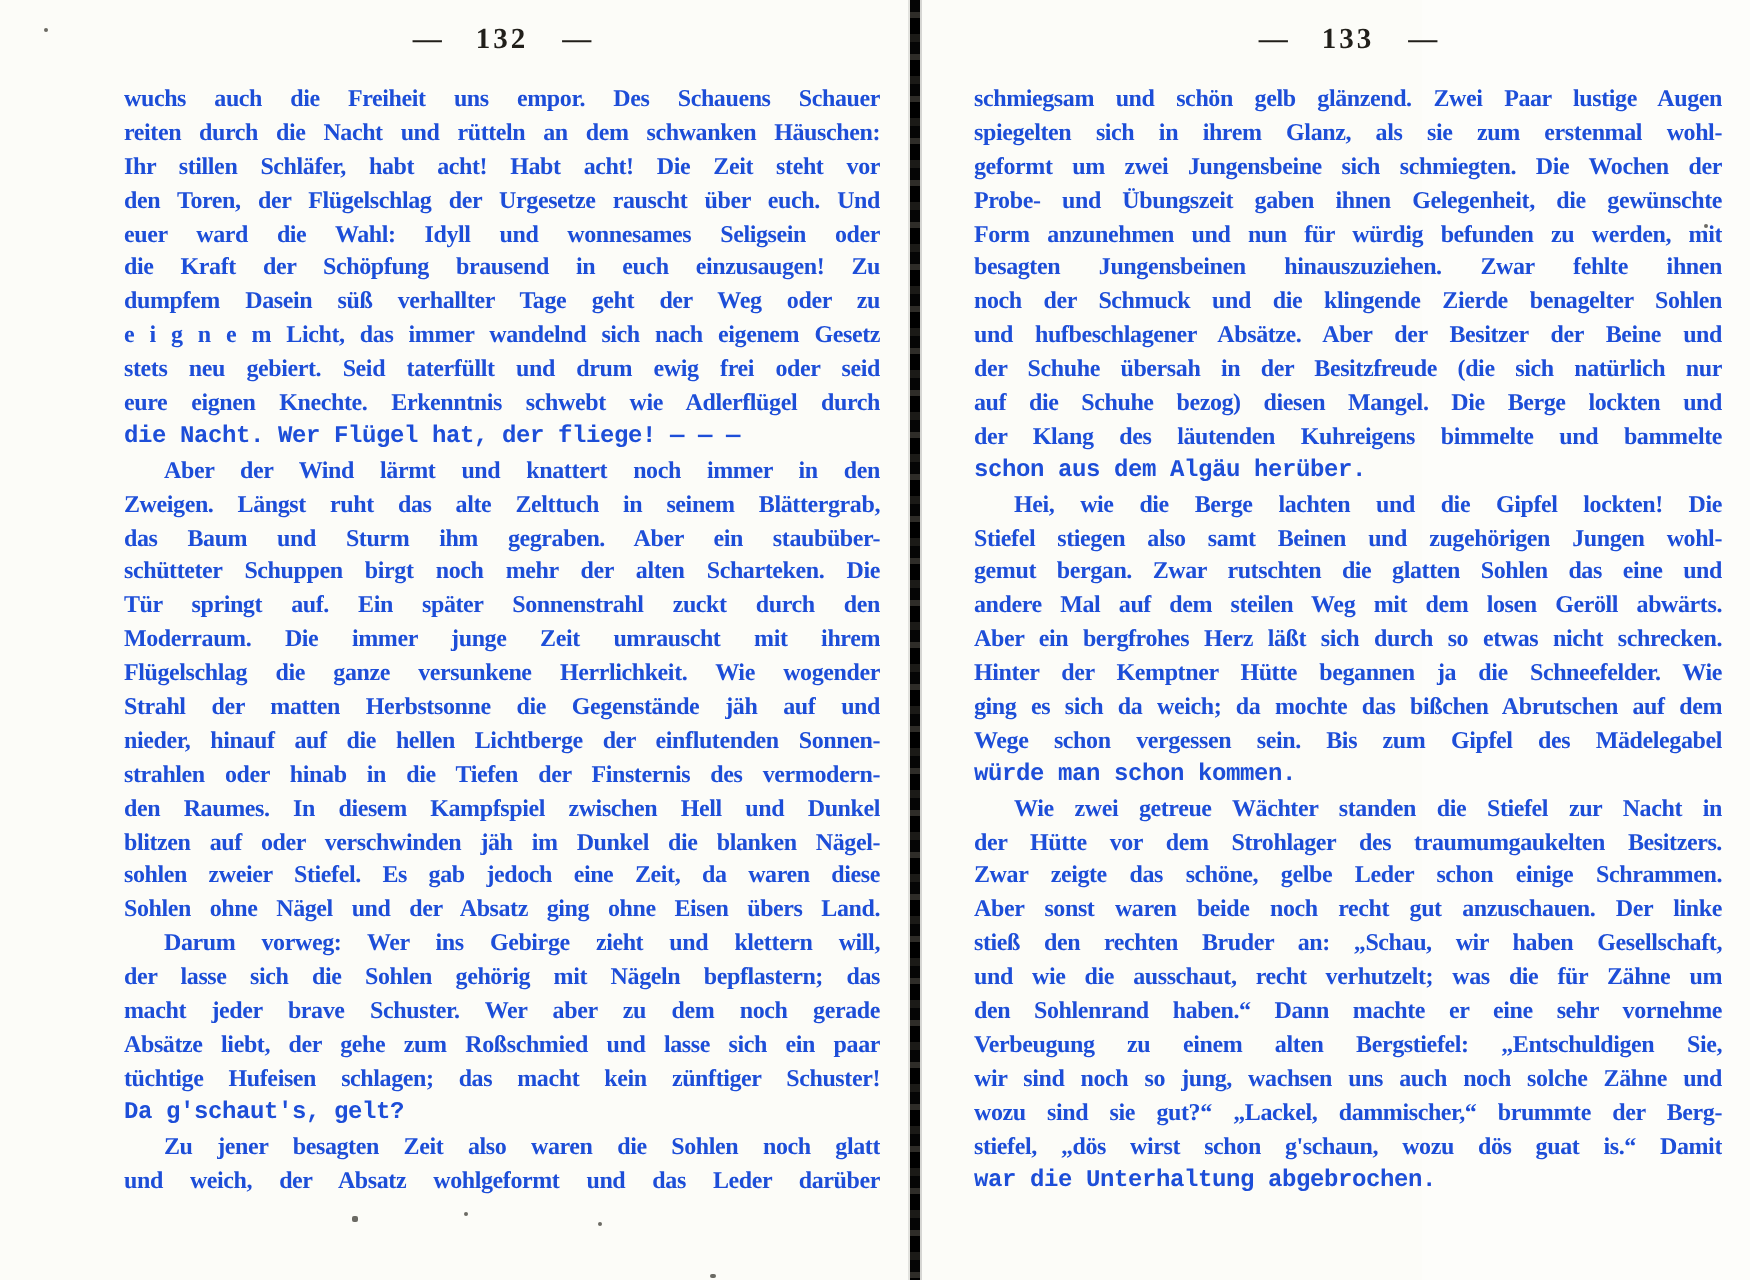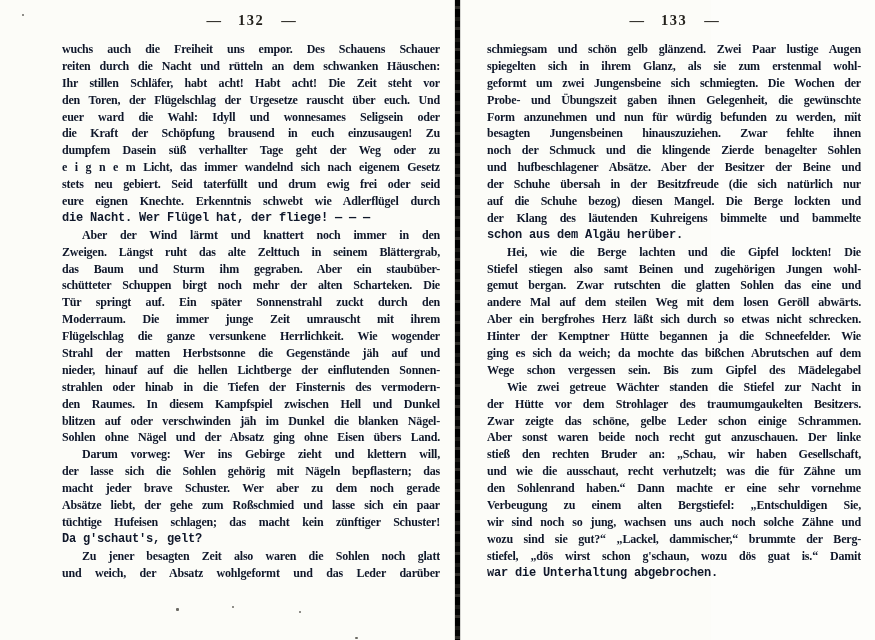--- a/index.html
+++ b/index.html
@@ -39,21 +39,21 @@
     font-weight: bold;
     color: #211f1a;
   }
   .page-header .num { margin: 0 17px; letter-spacing: 1.5px; }
   .page-body {
     margin-top: 12px;
     font-size: 12px;
     font-weight: bold;
     line-height: 16.9px;
     letter-spacing: -0.2px;
-    color: #0f172a;
+    color: #1d4ed8;
   }
   .line {
     height: 16.9px;
     overflow: hidden;
     text-align: justify;
     text-align-last: justify;
   }
   .line.indent { text-indent: 20px; }
   .line.no-just { text-align: left; text-align-last: left; font-family: Liberation Mono, monospace; }
   
@@ -96,20 +96,21 @@
         <div class="line">das Baum und Sturm ihm gegraben.  Aber ein staubüber-</div>
         <div class="line">schütteter Schuppen birgt noch mehr der alten Scharteken.  Die</div>
         <div class="line">Tür springt auf.  Ein später Sonnenstrahl zuckt durch den</div>
         <div class="line">Moderraum.  Die immer junge Zeit umrauscht mit ihrem</div>
         <div class="line">Flügelschlag die ganze versunkene Herrlichkeit.  Wie wogender</div>
         <div class="line">Strahl der matten Herbstsonne die Gegenstände jäh auf und</div>
         <div class="line">nieder, hinauf auf die hellen Lichtberge der einflutenden Sonnen-</div>
         <div class="line">strahlen oder hinab in die Tiefen der Finsternis des vermodern-</div>
         <div class="line">den Raumes.  In diesem Kampfspiel zwischen Hell und Dunkel</div>
         <div class="line">blitzen auf oder verschwinden jäh im Dunkel die blanken Nägel-</div>
+        <div class="line">sohlen zweier Stiefel.  Es gab jedoch eine Zeit, da waren diese</div>
         <div class="line">Sohlen ohne Nägel und der Absatz ging ohne Eisen übers Land.</div>
         <div class="line indent">Darum vorweg: Wer ins Gebirge zieht und klettern will,</div>
         <div class="line">der lasse sich die Sohlen gehörig mit Nägeln bepflastern; das</div>
         <div class="line">macht jeder brave Schuster.  Wer aber zu dem noch gerade</div>
         <div class="line">Absätze liebt, der gehe zum Roßschmied und lasse sich ein paar</div>
         <div class="line">tüchtige Hufeisen schlagen; das macht kein zünftiger Schuster!</div>
         <div class="line no-just">Da g'schaut's, gelt?</div>
         <div class="line indent">Zu jener besagten Zeit also waren die Sohlen noch glatt</div>
         <div class="line">und weich, der Absatz wohlgeformt und das Leder darüber</div>
       </div>
@@ -135,20 +136,21 @@
         <div class="line">der Klang des läutenden Kuhreigens bimmelte und bammelte</div>
         <div class="line no-just">schon aus dem Algäu herüber.</div>
         <div class="line indent">Hei, wie die Berge lachten und die Gipfel lockten!  Die</div>
         <div class="line">Stiefel stiegen also samt Beinen und zugehörigen Jungen wohl-</div>
         <div class="line">gemut bergan.  Zwar rutschten die glatten Sohlen das eine und</div>
         <div class="line">andere Mal auf dem steilen Weg mit dem losen Geröll abwärts.</div>
         <div class="line">Aber ein bergfrohes Herz läßt sich durch so etwas nicht schrecken.</div>
         <div class="line">Hinter der Kemptner Hütte begannen ja die Schneefelder.  Wie</div>
         <div class="line">ging es sich da weich; da mochte das bißchen Abrutschen auf dem</div>
         <div class="line">Wege schon vergessen sein.  Bis zum Gipfel des Mädelegabel</div>
+        <div class="line no-just">würde man schon kommen.</div>
         <div class="line indent">Wie zwei getreue Wächter standen die Stiefel zur Nacht in</div>
         <div class="line">der Hütte vor dem Strohlager des traumumgaukelten Besitzers.</div>
         <div class="line">Zwar zeigte das schöne, gelbe Leder schon einige Schrammen.</div>
         <div class="line">Aber sonst waren beide noch recht gut anzuschauen.  Der linke</div>
         <div class="line">stieß den rechten Bruder an: „Schau, wir haben Gesellschaft,</div>
         <div class="line">und wie die ausschaut, recht verhutzelt; was die für Zähne um</div>
         <div class="line">den Sohlenrand haben.“  Dann machte er eine sehr vornehme</div>
         <div class="line">Verbeugung zu einem alten Bergstiefel: „Entschuldigen Sie,</div>
         <div class="line">wir sind noch so jung, wachsen uns auch noch solche Zähne und</div>
         <div class="line">wozu sind sie gut?“  „Lackel, dammischer,“ brummte der Berg-</div>

